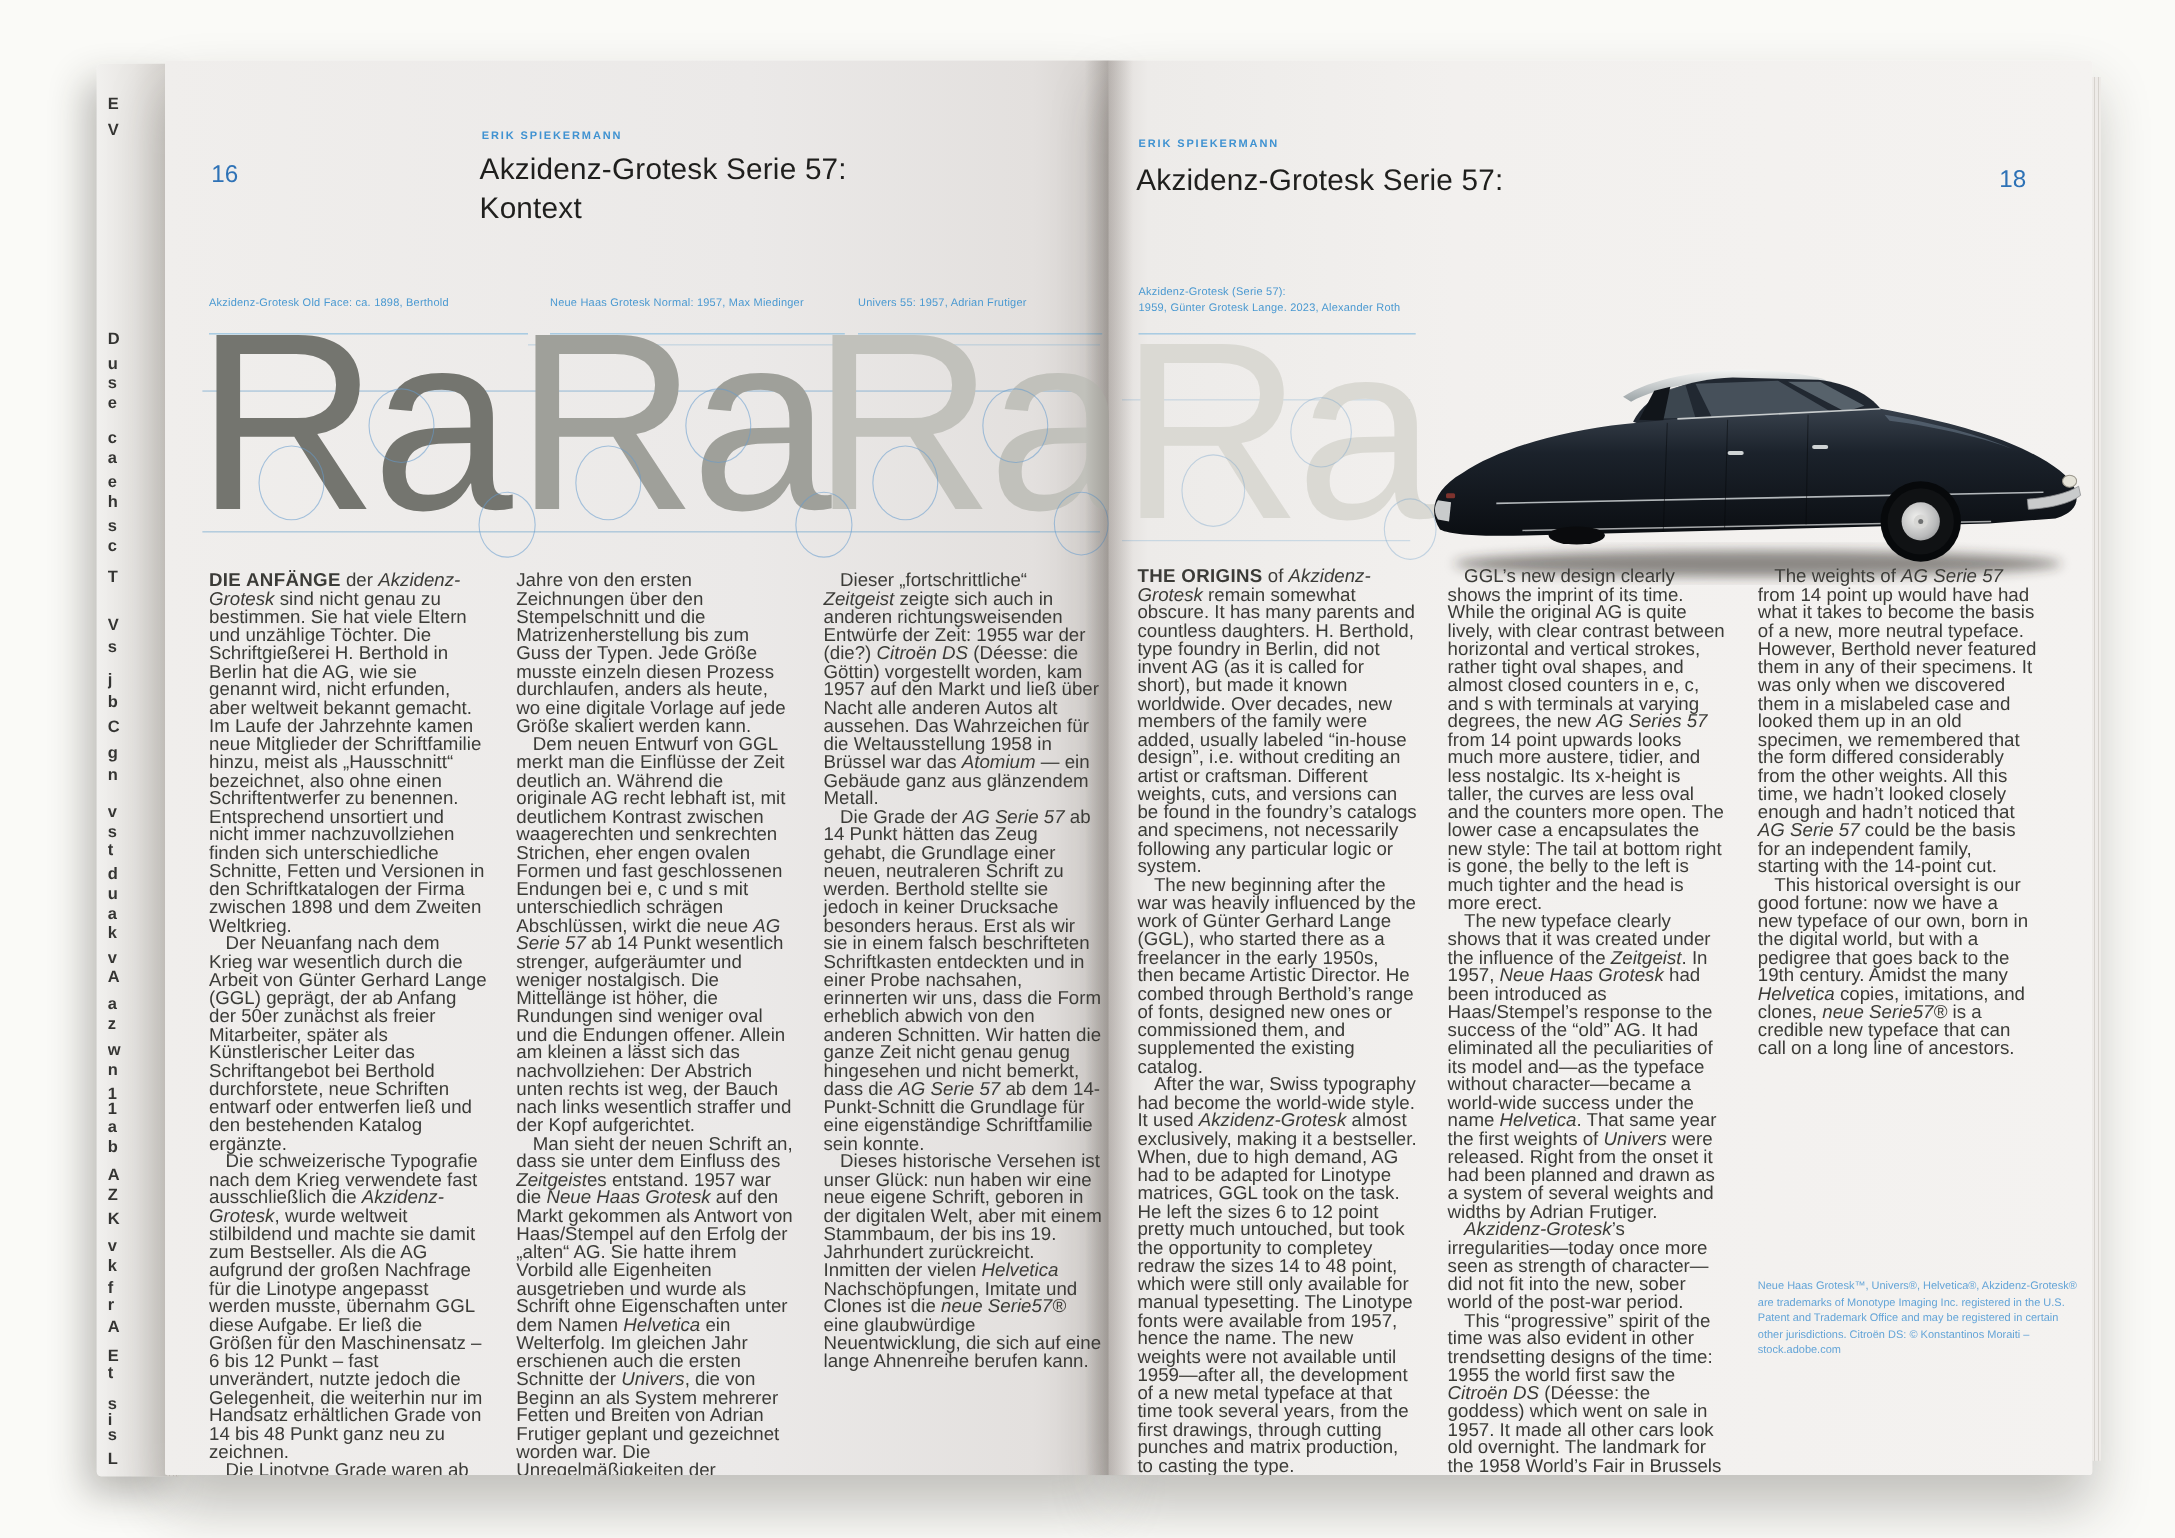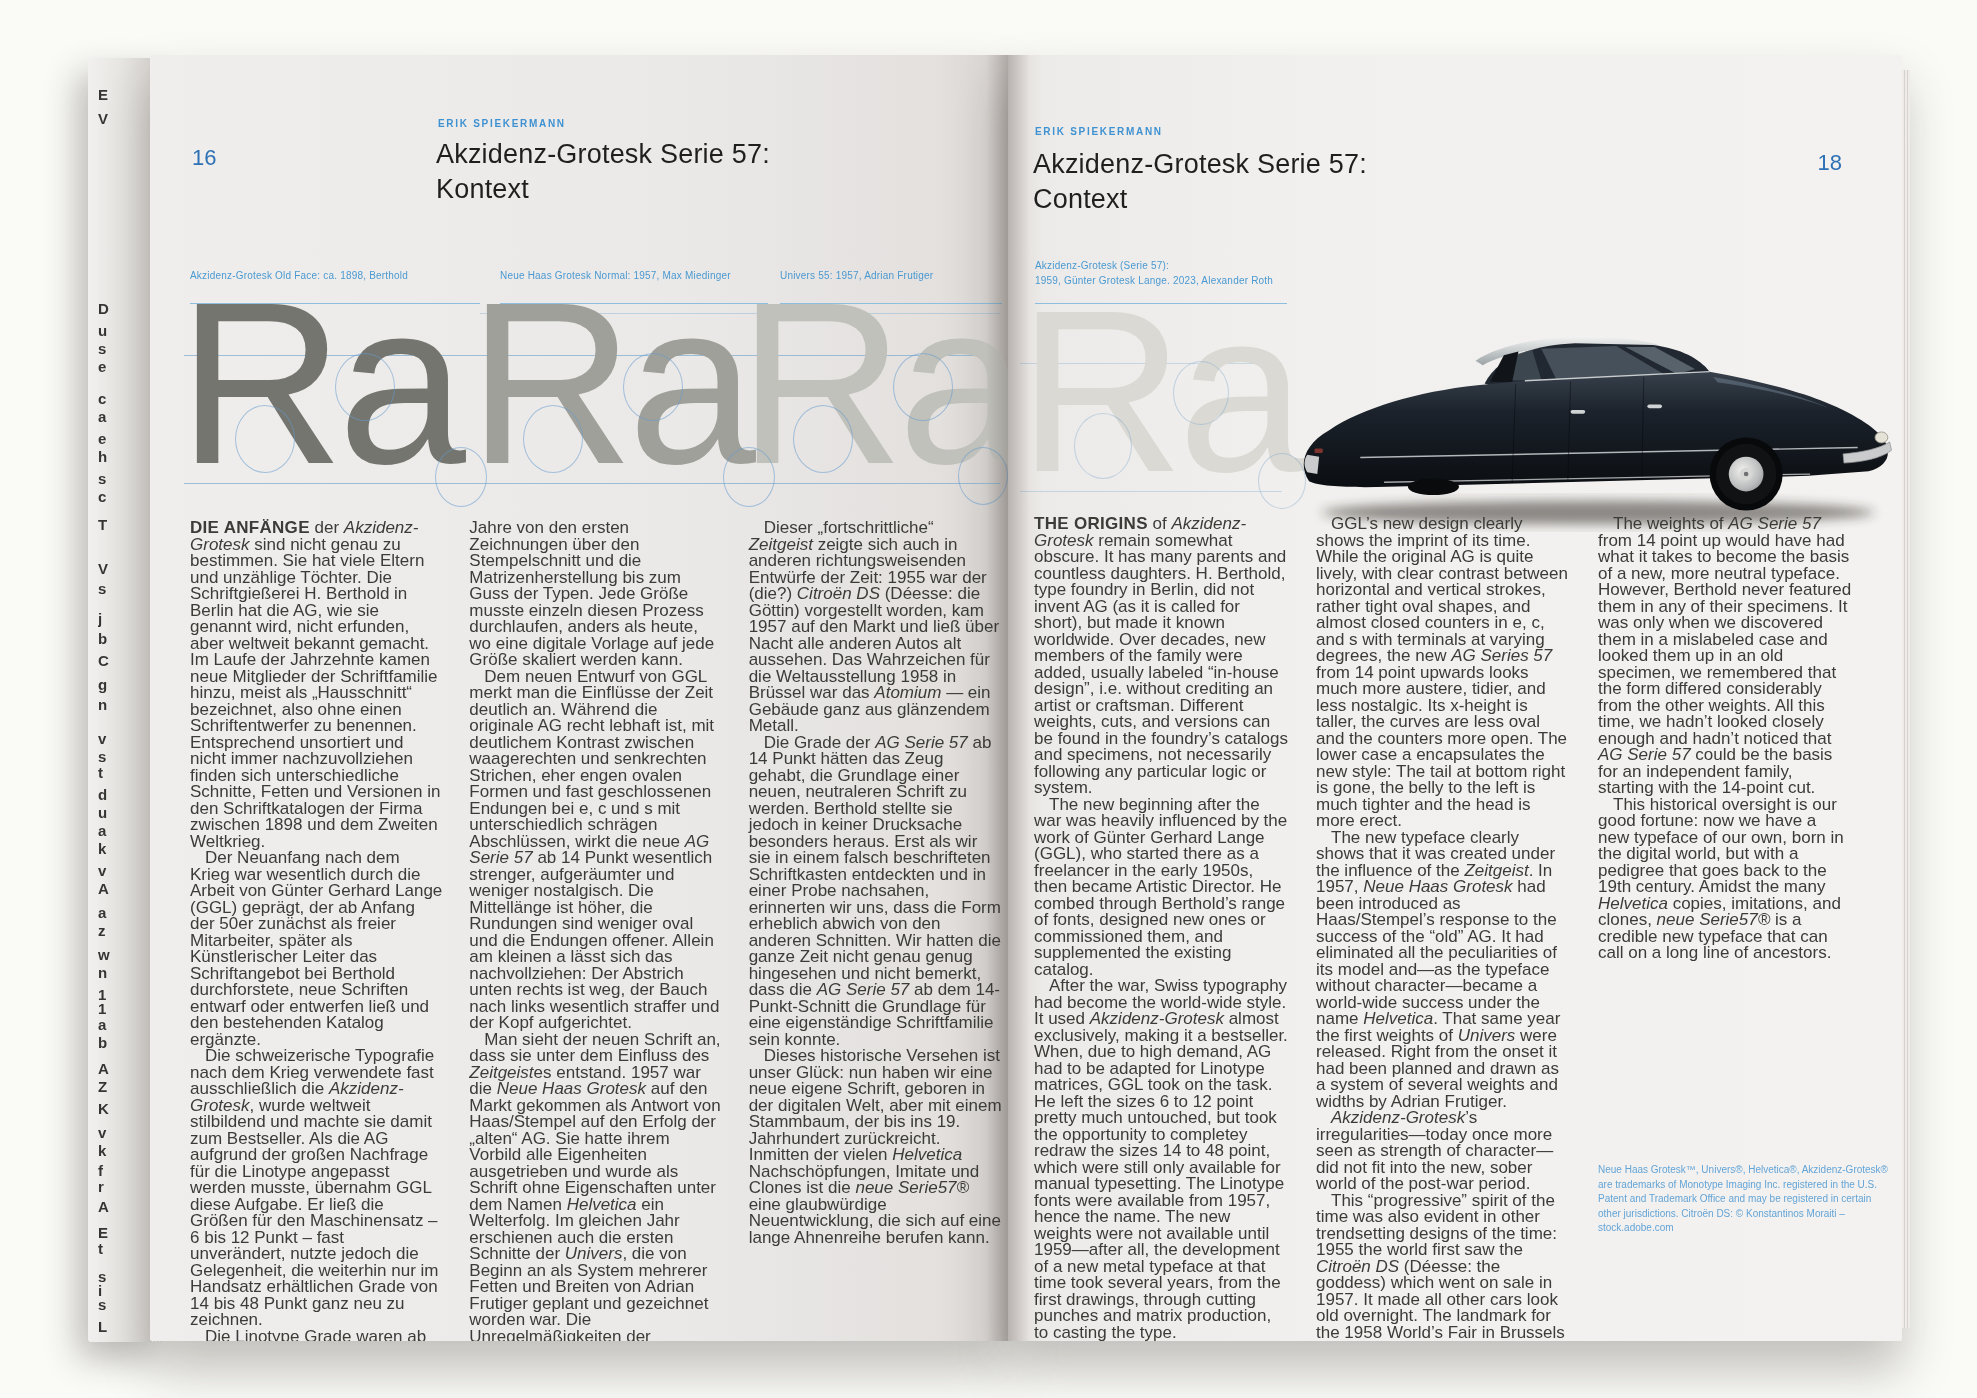--- a/index.html
+++ b/index.html
@@ -179,21 +179,20 @@
           <p class="para ind">Dieses historische Versehen ist unser Glück: nun haben wir eine neue eigene Schrift, geboren in der digitalen Welt, aber mit einem Stammbaum, der bis ins 19. Jahrhundert zurückreicht. Inmitten der vielen <em>Helvetica</em> Nachschöpfungen, Imitate und Clones ist die <em>neue Serie57®</em> eine glaubwürdige Neuentwicklung, die sich auf eine lange Ahnenreihe berufen kann.</p>
         </div>
     </div>
   </div>
 
   <div class="page right" lang="en">
     <div class="pagenum">18</div>
     <div class="kicker">ERIK SPIEKERMANN</div>
     <div class="title">
       <div>Akzidenz-Grotesk Serie 57:</div>
-      <div>Context</div>
     </div>
 
     <div class="spec-label two-line" style="left:27px;width:320px">
       <div>Akzidenz-Grotesk (Serie 57):</div>
       <div>1959, Günter Grotesk Lange. 2023, Alexander Roth</div>
     </div>
     <div class="spec-rule" style="left:27px;width:252px"></div>
 
     <div class="guide" style="top:308px;left:12px;width:262px;opacity:.5"></div>
     <div class="guide" style="top:436px;left:12px;width:262px;opacity:.5"></div>

